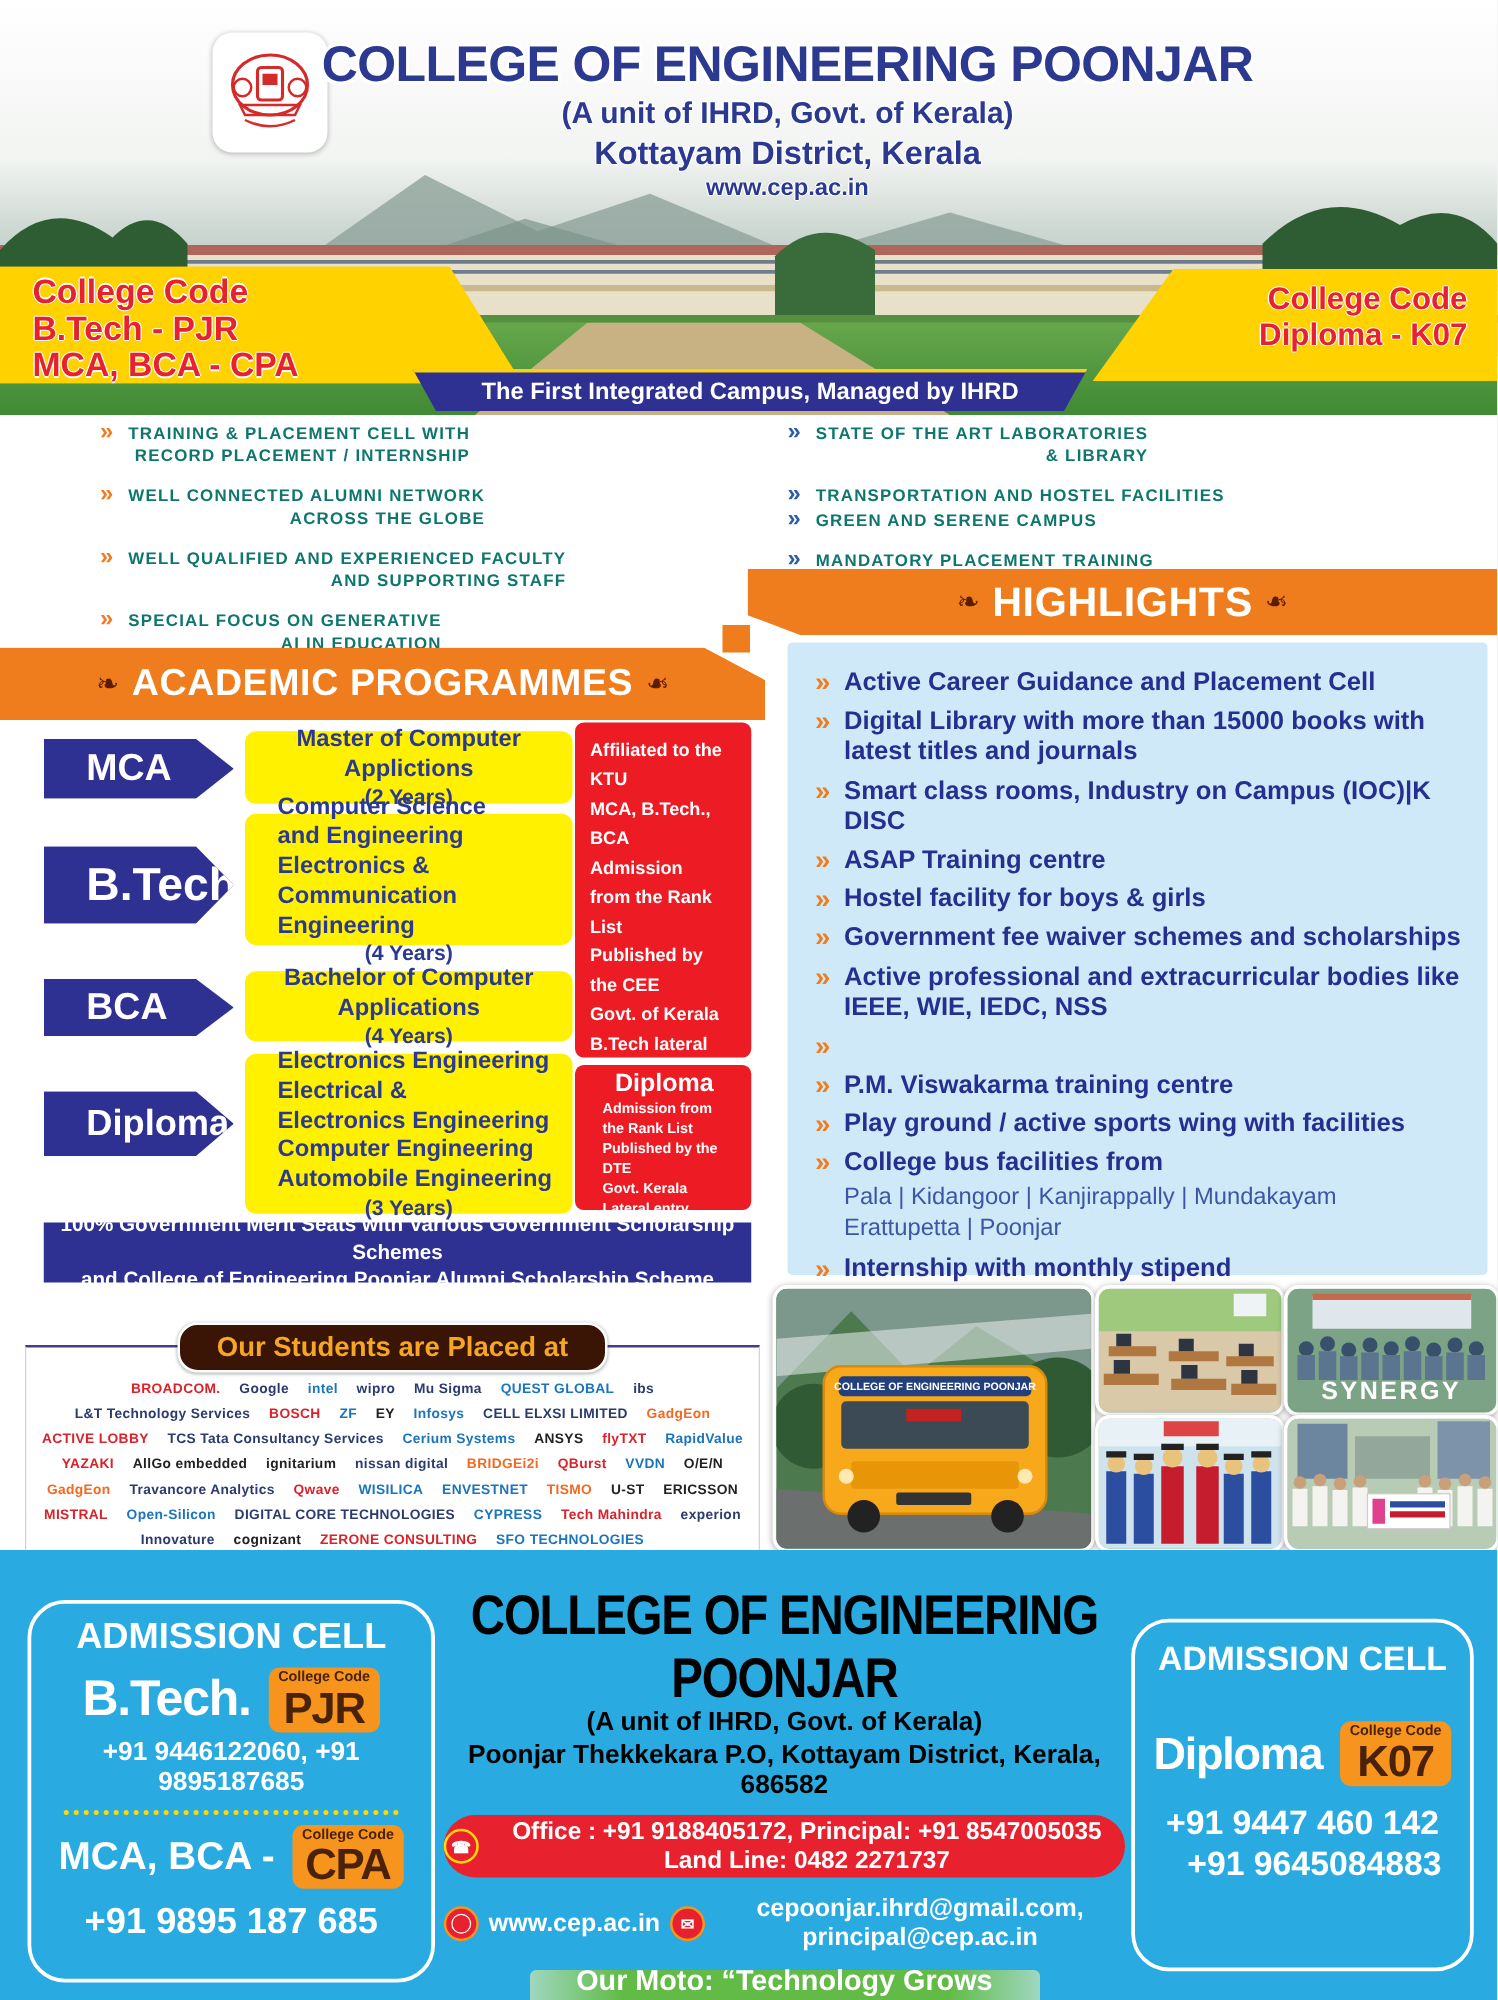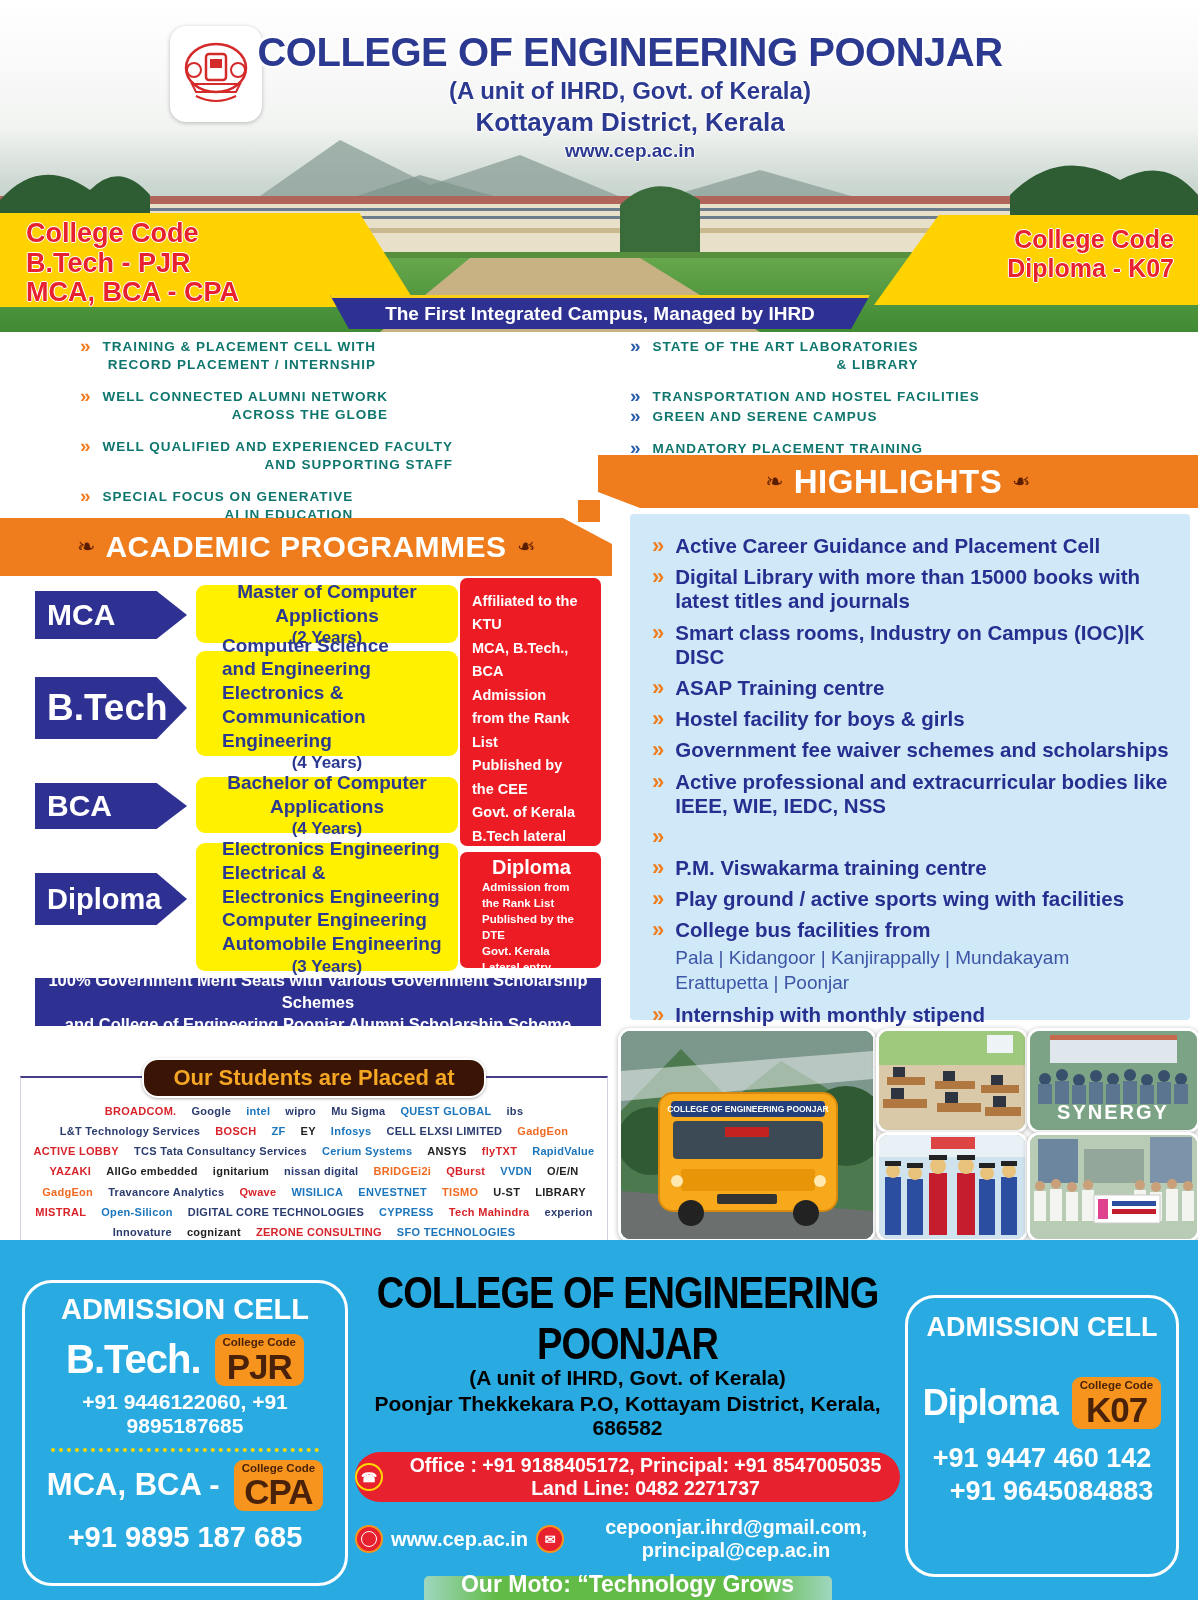--- a/index.html
+++ b/index.html
@@ -60,21 +60,21 @@
   .hl-item .txt{font-size:20.5px;font-weight:800;color:#262f8f;line-height:1.18;}
   .hl-sub{font-size:19px;font-weight:400;color:#3d55a5;line-height:1.35;margin-top:2px;}
 
   
   .ac-header{top:518px;left:0;width:612px;height:58px;background:#f07d1d;
      clip-path:polygon(0 0,92% 0,100% 45%,100% 100%,0 100%);
      display:flex;align-items:center;justify-content:center;gap:10px;}
   .ac-title{font-size:30px;}
   .prog{top:585px;left:0;width:612px;height:390px;}
   .parrow{position:absolute;left:35px;background:#2e3192;color:#fff;font-weight:800;
-     display:flex;align-items:center;padding-left:12px;box-sizing:border-box;
+     display:flex;align-items:center;padding-left:34px;box-sizing:border-box;
      clip-path:polygon(0 0,80% 0,100% 50%,80% 100%,0 100%);}
   .ybox{position:absolute;left:196px;width:262px;background:#fff100;border-radius:9px;color:#2b3990;
      font-weight:800;display:flex;flex-direction:column;justify-content:center;box-sizing:border-box;padding:4px 10px;}
   .ybox .nm{font-size:19px;line-height:1.25;}
   .ybox .dur{font-size:17px;text-align:center;margin-top:1px;}
   .ybox.center .nm{text-align:center;}
   .ybox.left .nm{text-align:left;padding-left:16px;}
   .redbox{position:absolute;left:460px;width:141px;background:#ec1b24;border-radius:7px;color:#fff;
      box-sizing:border-box;}
   .redbox1{top:-7px;height:268px;padding:12px 8px 0 12px;font-size:14.5px;font-weight:700;line-height:1.62;}
@@ -408,21 +408,21 @@
         <span>QBurst</span>
         <span>VVDN</span>
         <span>O/E/N</span>
         <span>GadgEon</span>
         <span>Travancore Analytics</span>
         <span>Qwave</span>
         <span>WISILICA</span>
         <span>ENVESTNET</span>
         <span>TISMO</span>
         <span>U-ST</span>
-        <span>LIBRARY</span>
+        <span>ERICSSON</span>
         <span>MISTRAL</span>
         <span>Open-Silicon</span>
         <span>DIGITAL CORE TECHNOLOGIES</span>
         <span>CYPRESS</span>
         <span>Tech Mahindra</span>
         <span>experion</span>
         <span>Innovature</span>
         <span>cognizant</span>
         <span>ZERONE CONSULTING</span>
         <span>SFO TECHNOLOGIES</span>

